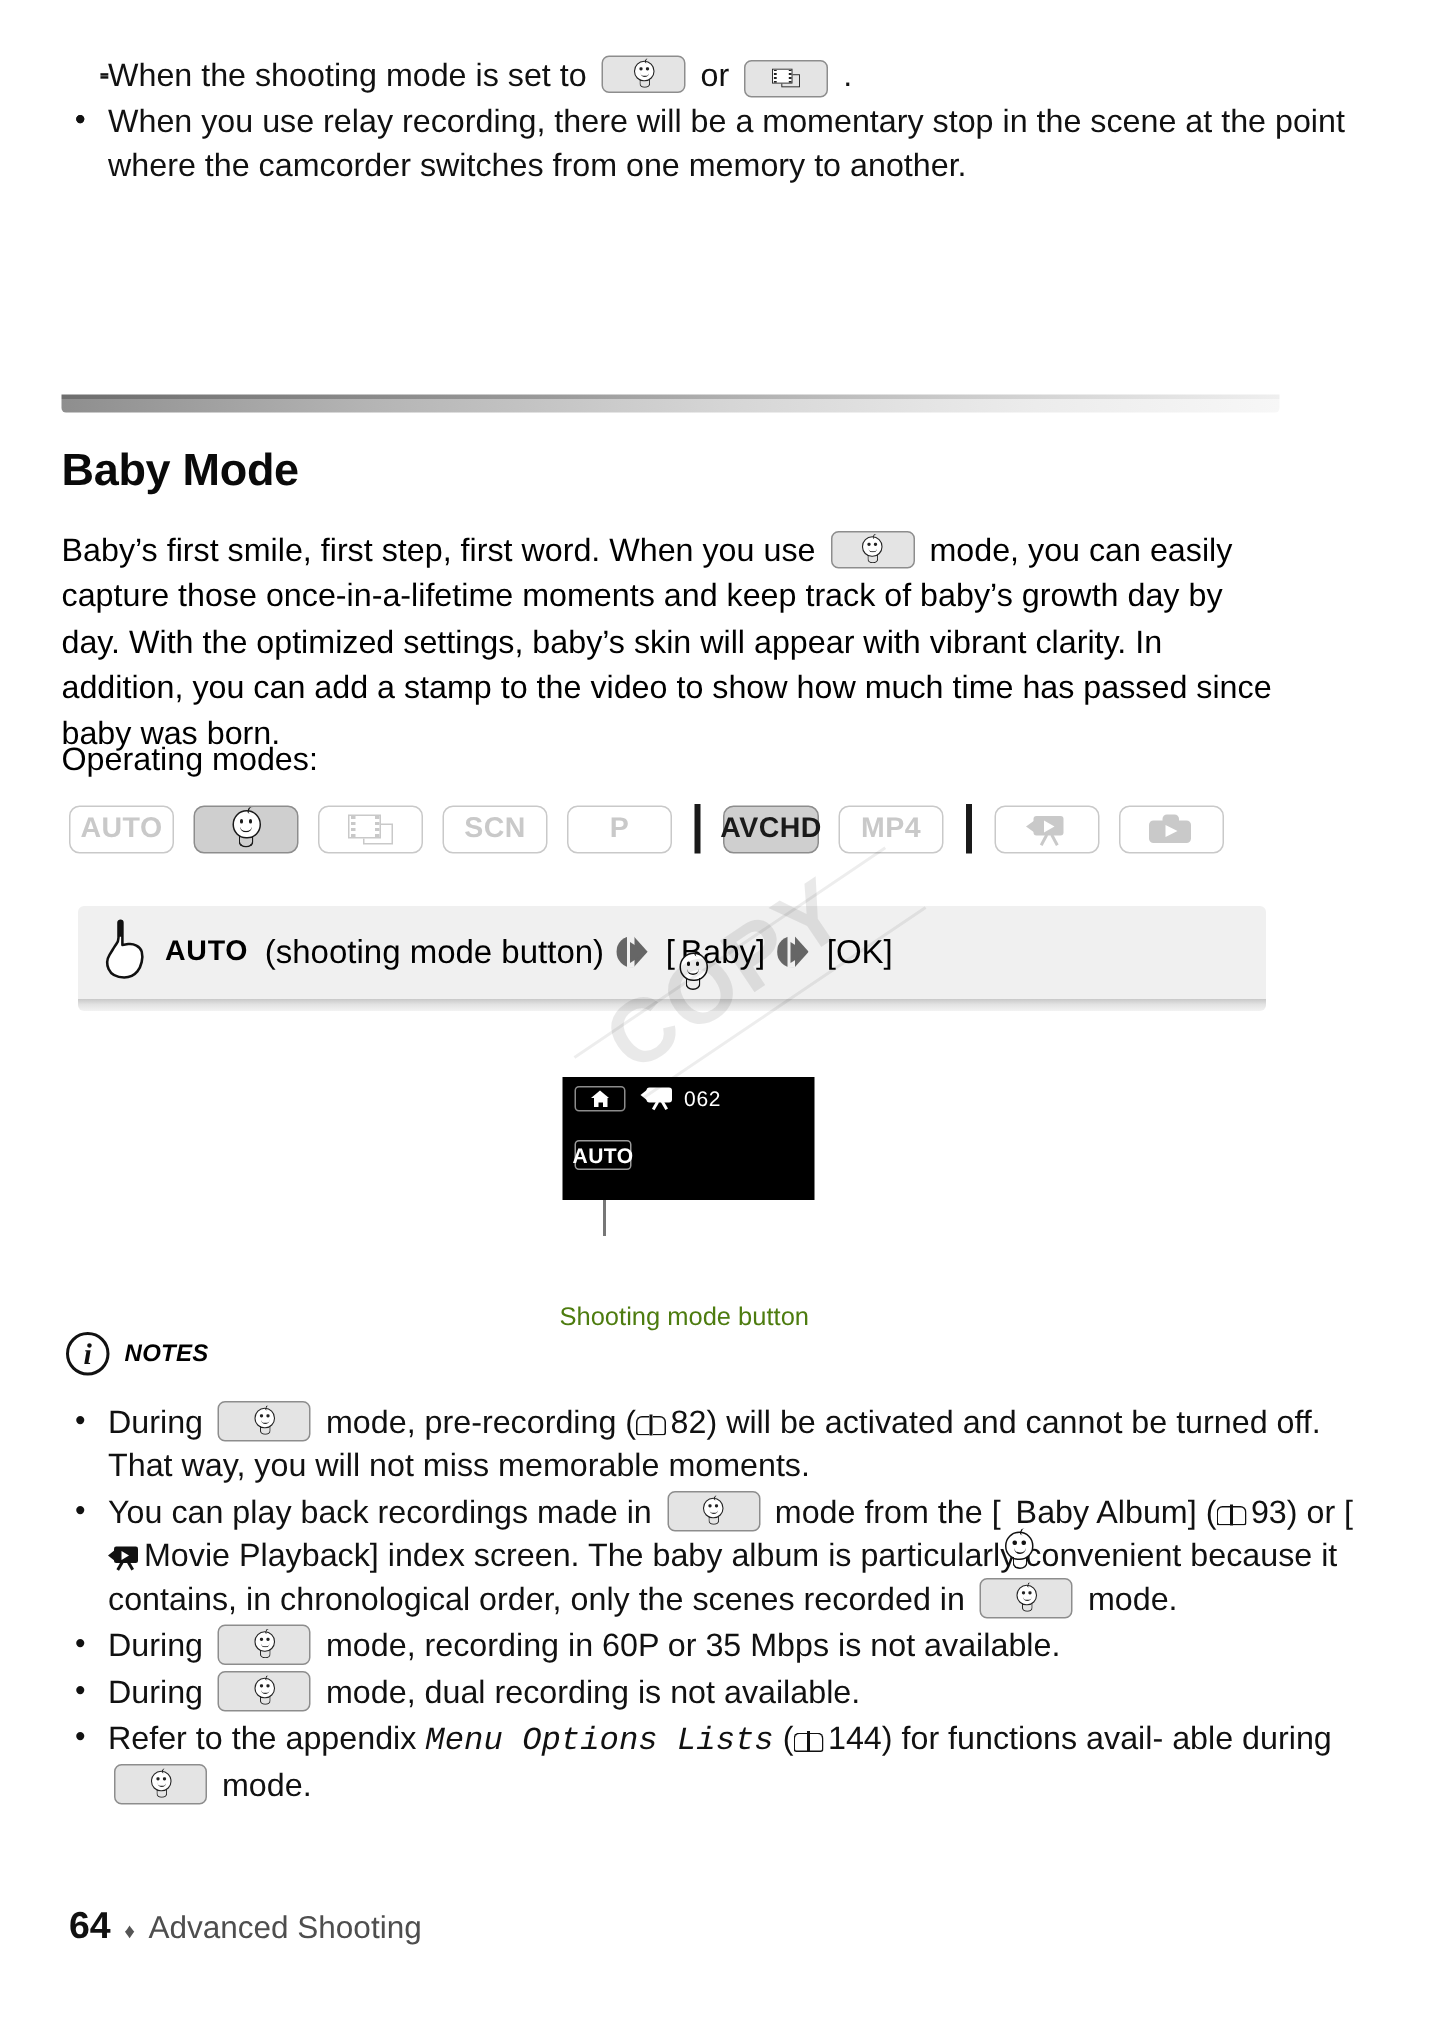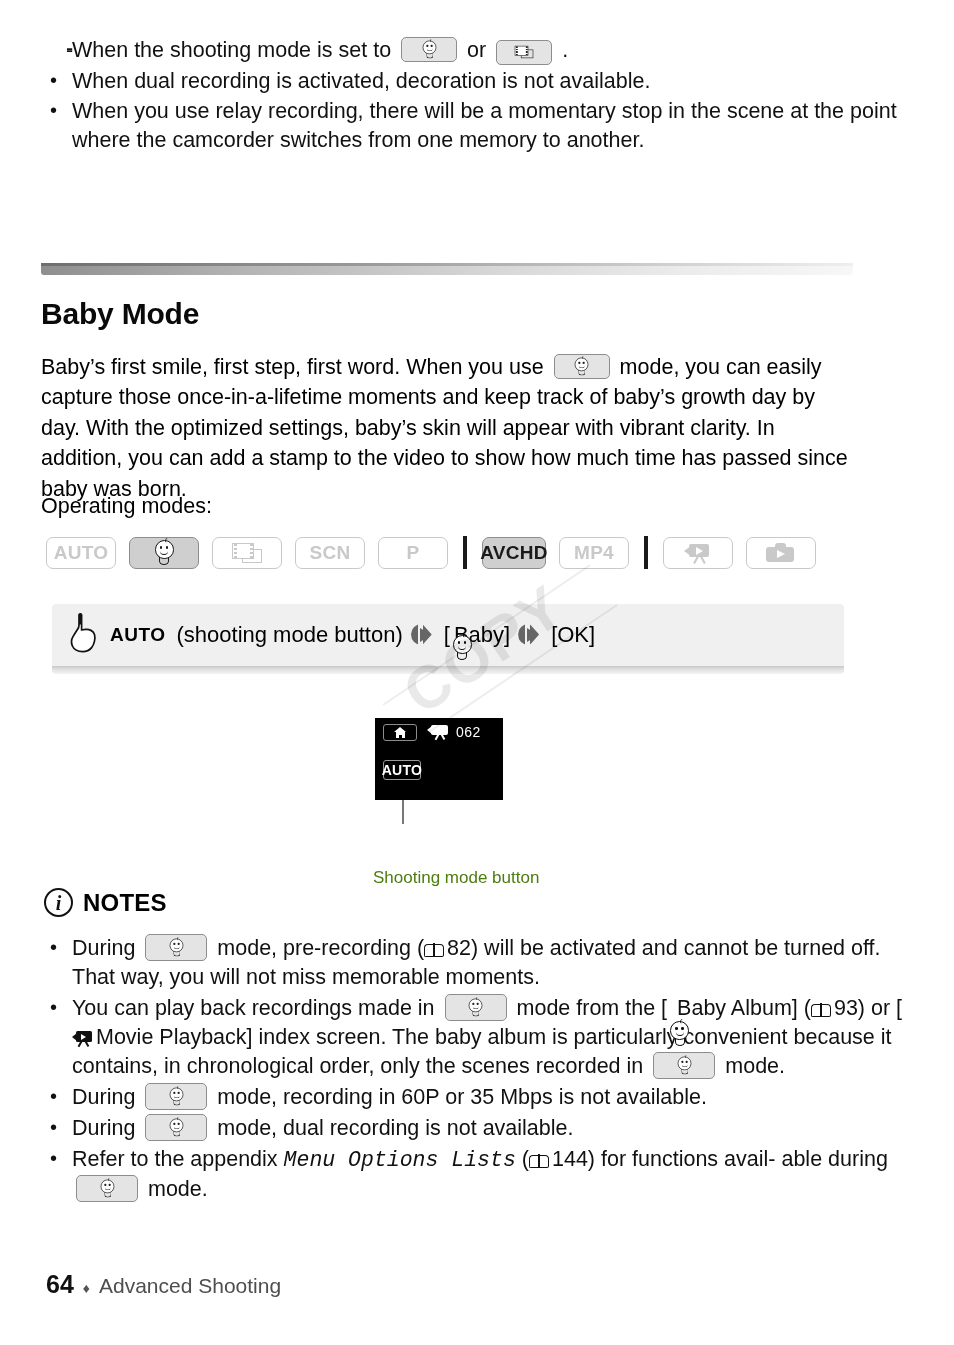--- a/index.html
+++ b/index.html
@@ -408,21 +408,21 @@
 
   
   #figure {
     position: absolute;
     left: 375px;
     top: 718px;
     width: 140px;
   }
   #screen {
     position: relative;
-    width: 128px;
+    width: 168px;
     height: 82px;
     background: #000;
   }
   #home-btn {
     position: absolute;
     left: 8px; top: 6px;
     width: 34px; height: 17px;
     border: 1.4px solid #8c8c8c;
     border-radius: 3px;
     box-sizing: border-box;
@@ -550,23 +550,24 @@
     font-size: 20px;
     font-weight: bold;
     font-style: italic;
     font-family: "Liberation Serif", serif;
     color: #111;
     line-height: 1;
     box-sizing: border-box;
   }
   #notes-head .label {
     margin-left: 10px;
-    font-size: 24px;
+    font-size: 16px;
     font-weight: bold;
     letter-spacing: 0.2px;
+    font-style: italic;
   }
 
   #notes-list {
     position: absolute;
     left: 46px;
     top: 934px;
     width: 865px;
   }
   #notes-list .bullet-item { margin-bottom: 2px; }
 
@@ -723,21 +724,20 @@
         <span class="film-glyph" style="transform:scale(0.62);color:#222;">
             <span class="back"></span>
             <span class="front"></span>
           </span>
       </span>
       <span>.</span>
     </div>
 
     <div class="bullet-item">
       <span class="dot">•</span>
-      <span>When dual recording is activated, decoration is not available.</span>
     </div>
 
     <div class="bullet-item">
       <span class="dot">•</span>
       <span>When you use relay recording, there will be a momentary stop in the scene at the point where the camcorder switches from one memory to another.</span>
     </div>
   </div>
 
   <div id="section-rule"></div>
 

